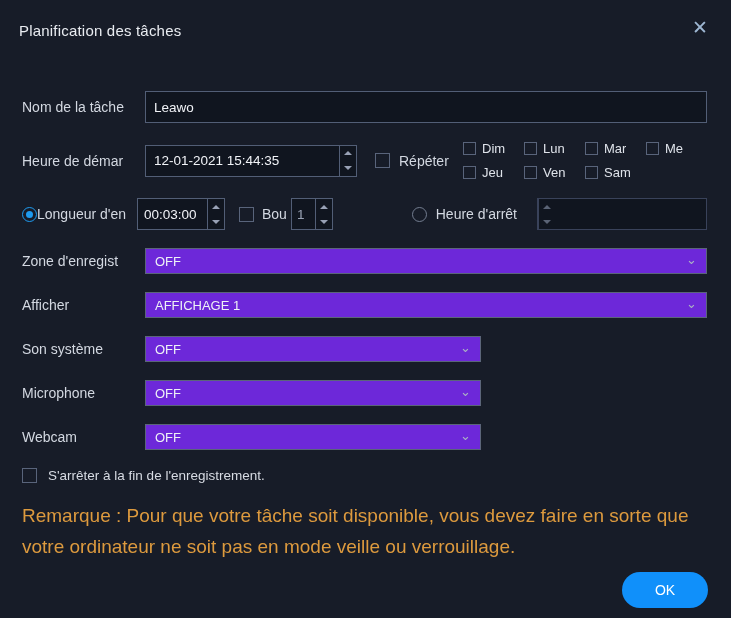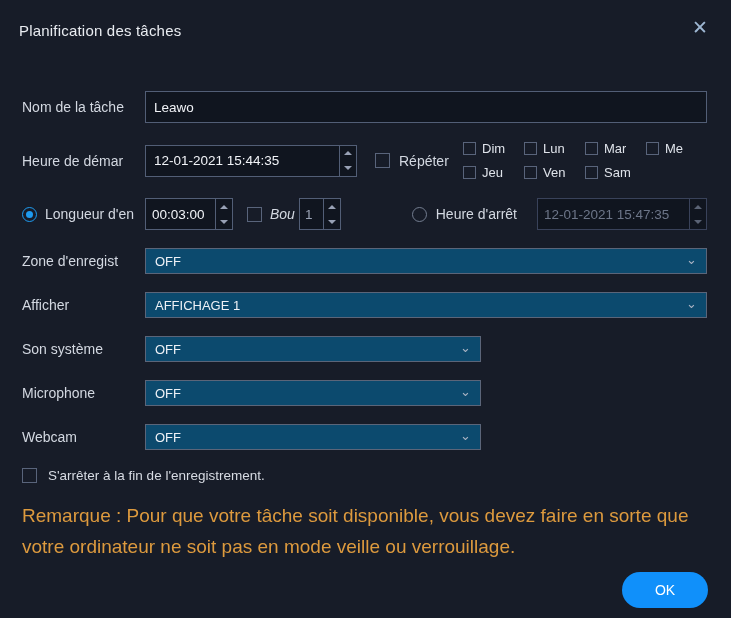--- a/index.html
+++ b/index.html
@@ -56,21 +56,21 @@
     width:15px; height:15px; border-radius:50%; flex:0 0 15px; position:relative; cursor:pointer;
   }
   .radio.on  { border:1px solid #1e9bf0; }
   .radio.on::after {
     content:""; position:absolute; left:3px; top:3px; width:7px; height:7px;
     border-radius:50%; background:#1e9bf0;
   }
   .radio.off { border:1px solid #737d90; }
 
   .dd {
-    background:#0c4a6e; border:1px solid #5b6579; height:26px;
+    background:#6d28d9; border:1px solid #5b6579; height:26px;
     display:flex; align-items:center; justify-content:space-between;
     padding:0 9px; font-size:13px; color:#eef1f6; cursor:pointer;
   }
   .dd.fill { flex:1; }
   .dd.half { width:336px; }
   .dd-chev { color:#aab3c3; font-size:13px; line-height:1; transform:translateY(-2px); }
   .dd-chev::after { content:"⌄"; }
 
   .days {
     margin-left:auto; display:grid;
@@ -147,41 +147,40 @@
         </div>
       <div class="day">
           <div class="cb"></div>
           <span>Sam</span>
         </div>
     </div>
   </div>
 
   <div class="row">
     <div class="radio on"></div>
-    <div class="inline-lbl" style="width:100px; flex:0 0 100px; margin-left:8px;">Longueur d'en</div>
+    <div class="inline-lbl" style="width:100px; flex:0 0 100px; margin-left:0;">Longueur d'en</div>
     <div class="tbox" style="width:88px;">
       <div class="val" style="flex:1; padding:0 6px;">00:03:00</div>
       <div class="spin">
           <i class="up"></i>
           <i class="down"></i>
         </div>
     </div>
     <div class="cb" style="margin-left:14px;"></div>
-    <div class="inline-lbl" style="margin-left:8px; max-width:28px;font-style:italic;">Bou</div>
+    <div class="inline-lbl" style="margin-left:8px; max-width:28px;">Bou</div>
     <div class="tbox" style="width:42px; margin-left:4px;">
       <div class="val" style="flex:1; padding:0 5px; color:#9aa3b5;">1</div>
       <div class="spin">
           <i class="up"></i>
           <i class="down"></i>
         </div>
     </div>
     <div class="radio off" style="margin-left:auto;"></div>
     <div class="inline-lbl" style="margin-left:9px;">Heure d'arrêt</div>
     <div class="tbox disabled" style="width:170px; margin-left:20px;">
-      <div class="val" style="flex:1; padding:0 6px;">12-01-2021 15:47:35</div>
       <div class="spin">
           <i class="up"></i>
           <i class="down"></i>
         </div>
     </div>
   </div>
 
   <div class="row">
     <div class="lbl">Zone d'enregist</div>
     <div class="dd fill">

